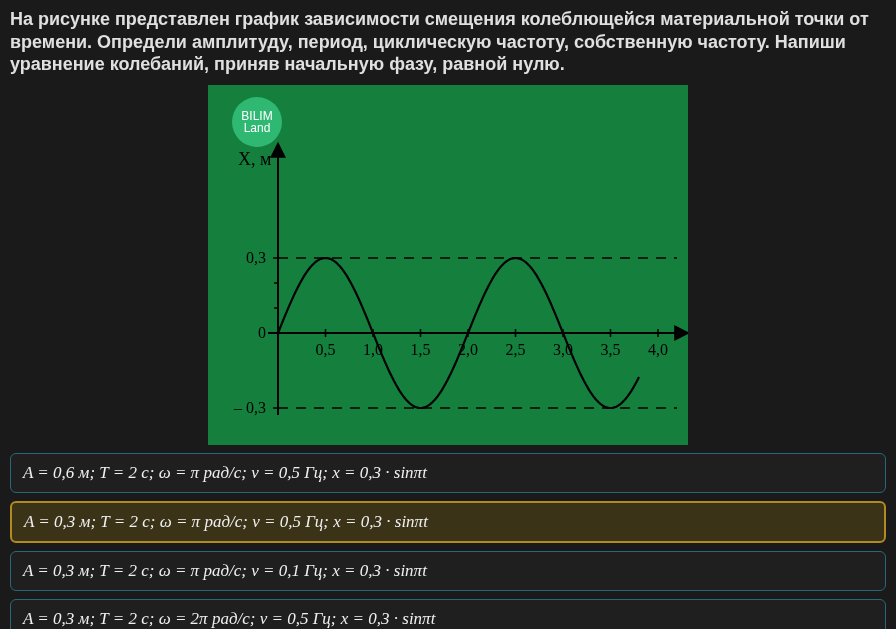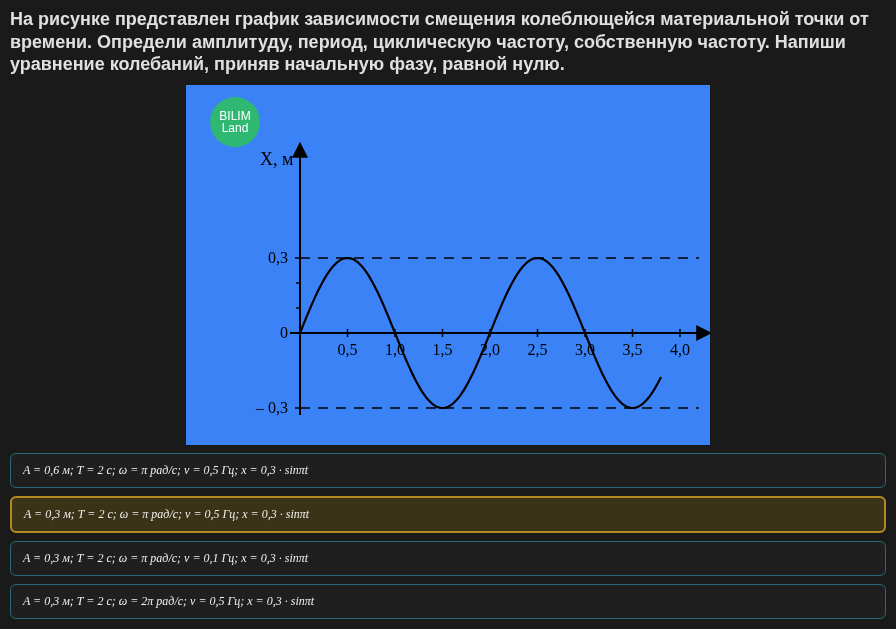--- a/index.html
+++ b/index.html
@@ -21,25 +21,24 @@
     line-height: 1.25;
     color: #e0e0e0;
     margin-bottom: 9px;
   }
   .figure-wrap {
     display: flex;
     justify-content: center;
     margin-bottom: 8px;
   }
   .figure {
-    background: #3b82f6;
+    background: #15803d;
     width: 480px;
     height: 360px;
     position: relative;
-    padding-left: 44px;
   }
   .bilim {
     position: absolute;
     top: 12px;
     left: 24px;
     width: 50px;
     height: 50px;
     border-radius: 50%;
     background: #2eb872;
     color: #fff;
@@ -54,21 +53,21 @@
   .options {
     display: flex;
     flex-direction: column;
     gap: 8px;
     margin-top: 4px;
   }
   .option {
     border: 1px solid #2a667a;
     border-radius: 6px;
     padding: 9px 12px;
-    font-size: 12px;
+    font-size: 17px;
     font-style: italic;
     cursor: pointer;
     color: #f0f0f0;
     background: #1f1f1f;
   }
   .option.selected {
     border: 2px solid #b38a1f;
     background: #3a3318;
   }
   .math {

